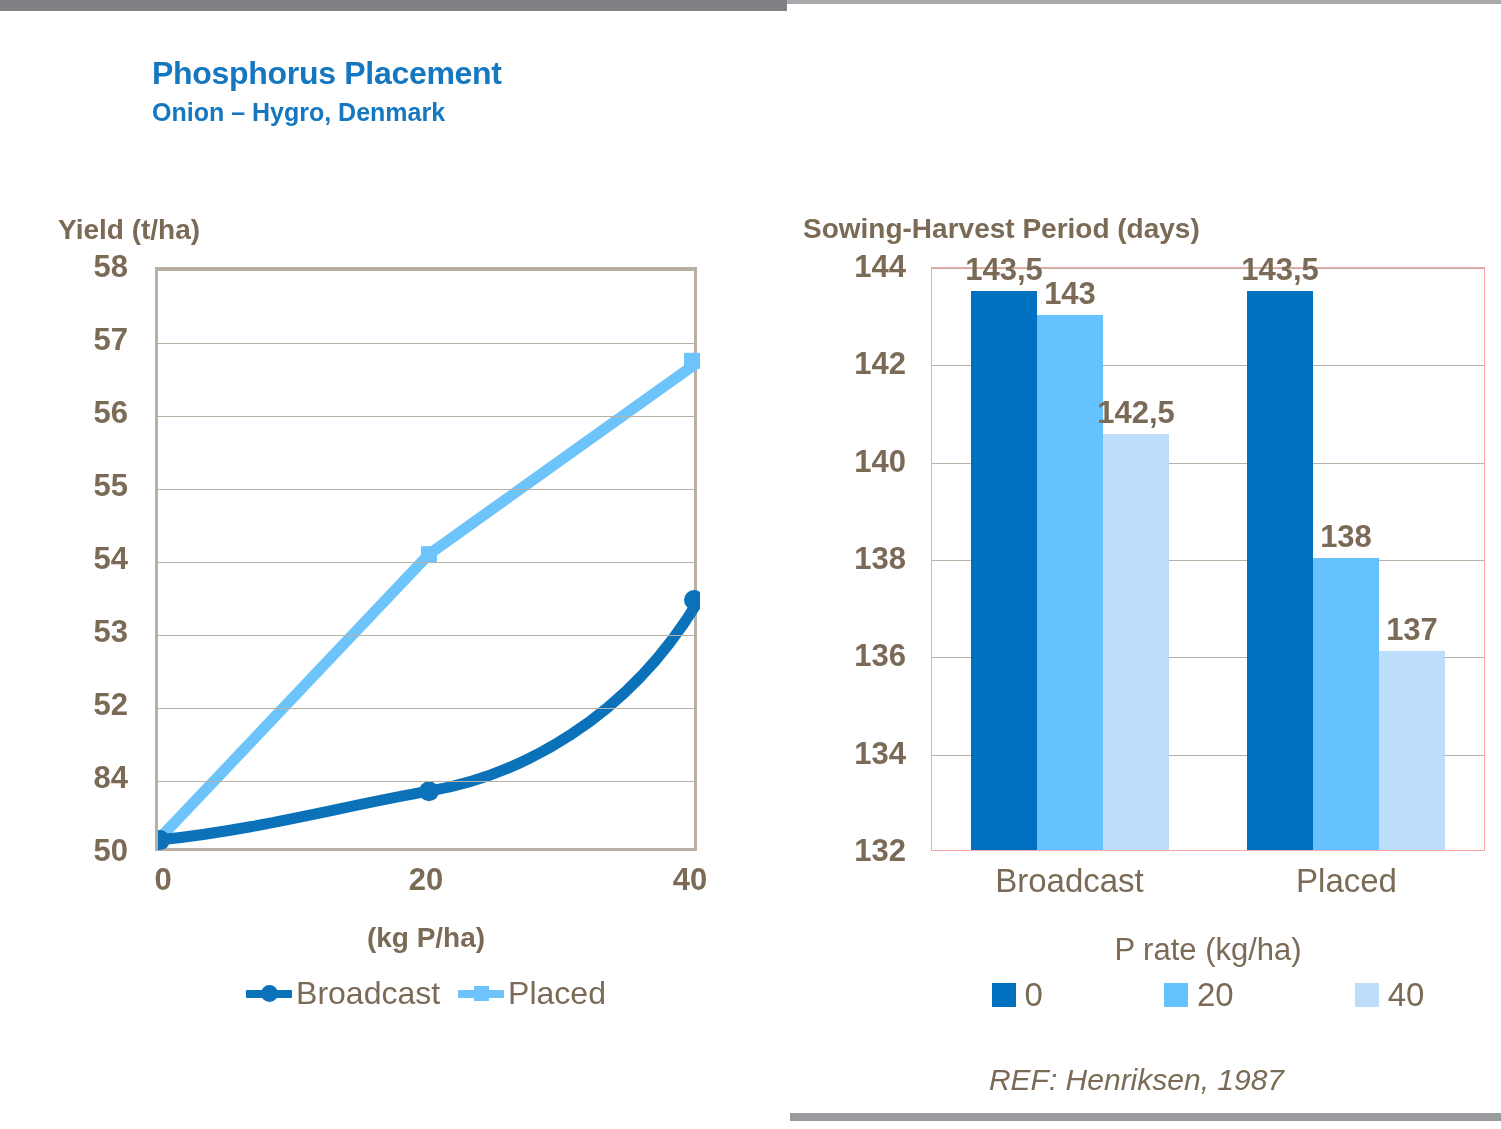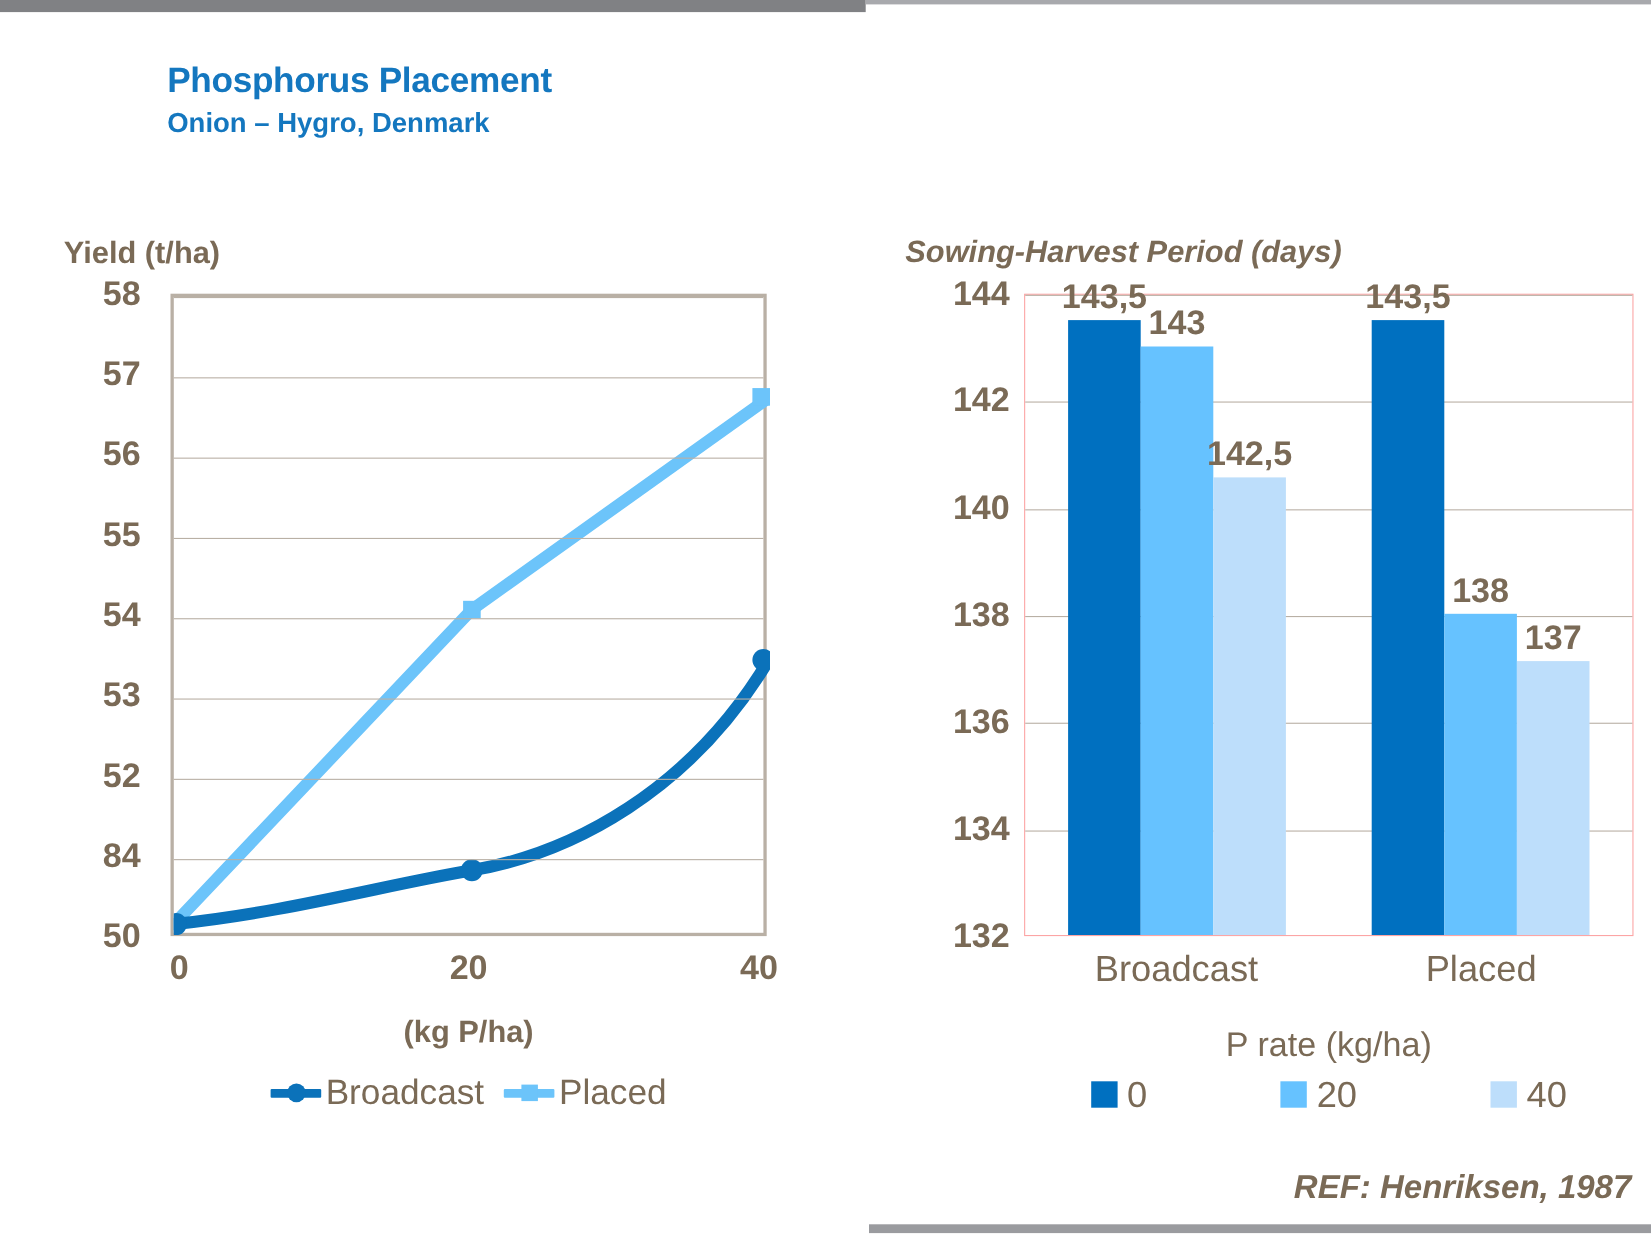--- a/index.html
+++ b/index.html
@@ -162,21 +162,21 @@
   }
 
   
   .bar-panel {
     position: absolute;
     left: 790px; top: 0;
     width: 711px; height: 1129px;
   }
   .bar-title {
     position: absolute;
-    left: 33px; top: 213px; font-style: italic;
+    left: 13px; top: 213px;
   }
   
   .bar-plot {
     position: absolute;
     left: 141px; top: 267px;
     width: 554px; height: 584px;
     border: 1px solid #fca5a5;
     box-sizing: border-box;
     background: #ffffff;
   }
@@ -185,21 +185,21 @@
     left: 0; right: 0;
     height: 1px;
     background: #b9b0a5;
   }
   .bar-ytick-holder {
     position: absolute;
     left: 40px; top: 267px;
     width: 88px; height: 584px;
   }
   .bar-ytick {
-    right: 0;
+    right: 12px;
     text-align: center;
     transform: translateY(-50%);
   }
   .groups {
     position: absolute;
     left: 0; top: 0; right: 0; bottom: 0;
     display: flex;
   }
   .group {
     flex: 1;
@@ -264,23 +264,23 @@
   }
   .bar-legend-text {
     font-size: 33px;
     font-weight: normal;
     color: #7a6a56;
   }
   .ref {
     position: absolute;
     left: 0; right: 18px;
     top: 1063px;
-    text-align: right;
+    text-align: center;
     font-size: 30px;
-    font-weight: bold;
+    font-weight: normal;
     font-style: italic;
     color: #7a6a56;
     white-space: nowrap;
   }
 
   svg { display: block; }
 </style>
 </head>
 <body>
 
@@ -385,21 +385,21 @@
         </div>
       </div>
 
       <div class="group">
         <div class="bar" style="height:559px;background:#0070C0">
           <span class="bar-value">143,5</span>
         </div>
         <div class="bar" style="height:292px;background:#66C2FF">
           <span class="bar-value">138</span>
         </div>
-        <div class="bar" style="height:249px;background:#BDDEFB">
+        <div class="bar" style="height:199px;background:#BDDEFB">
           <span class="bar-value">137</span>
         </div>
       </div>
     </div>
   </div>
 
   <div class="bar-ytick-holder">
     <div class="tick-label bar-ytick" style="top:0px">144</div>
     <div class="tick-label bar-ytick" style="top:97px">142</div>
     <div class="tick-label bar-ytick" style="top:195px">140</div>

